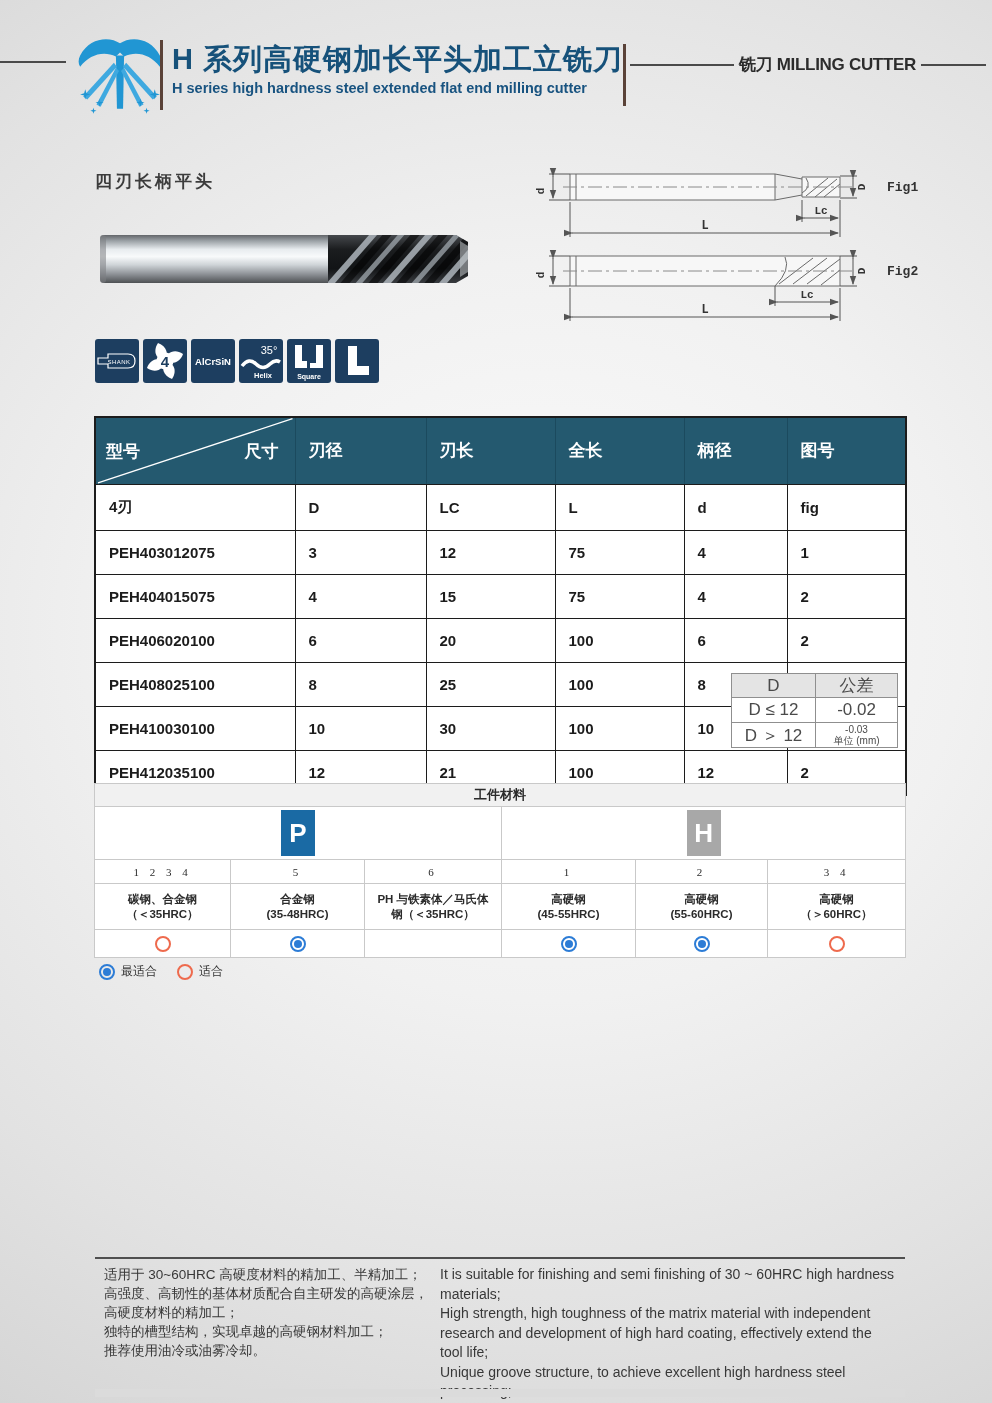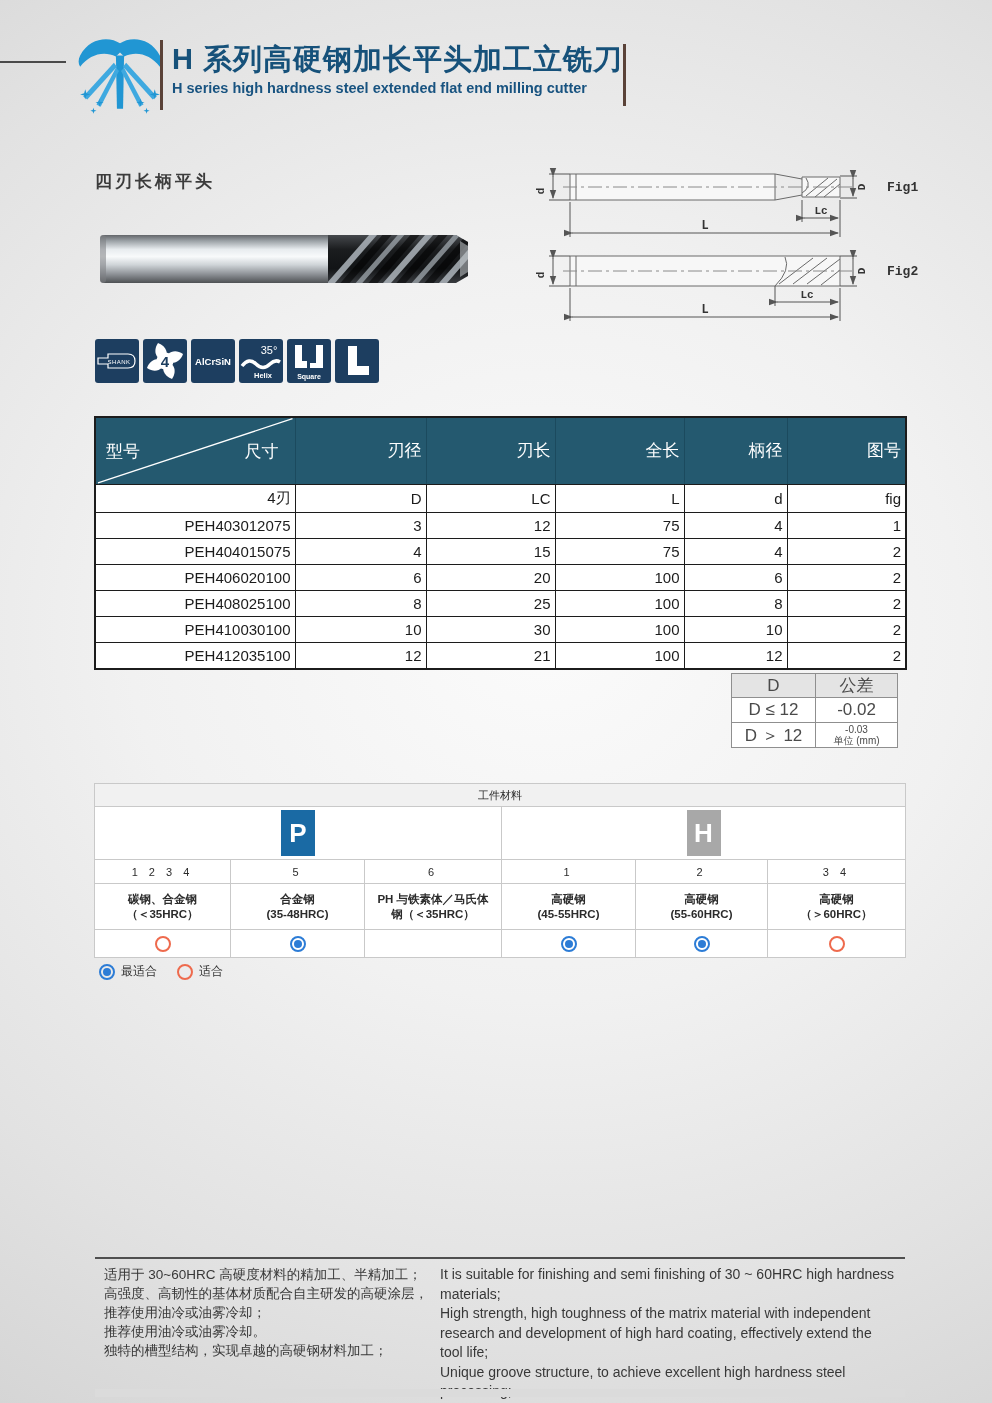--- a/index.html
+++ b/index.html
@@ -21,39 +21,39 @@
   
   .section-title{position:absolute;left:95px;top:170px;font-size:17px;font-weight:bold;color:#3c3c3c;letter-spacing:3px;}
 
   
   .badges{position:absolute;left:95px;top:339px;display:flex;gap:4px;}
   .badge{width:44px;height:44px;background:#1d3e60;border-radius:3px;}
 
   
   table{border-collapse:collapse;table-layout:fixed;}
   .spec{position:absolute;left:94px;top:416px;width:811px;background:#fff;border:2px solid #1c1c1c;}
-  .spec td{border:1px solid #1c1c1c;text-align:right;vertical-align:middle;padding:4px;font-size:15px;color:#1c1c1c;}
+  .spec td{border:1px solid #1c1c1c;text-align:left;vertical-align:middle;padding:13px;font-size:15px;color:#1c1c1c;font-weight:bold;}
   .spec tr.hd td{background:#24596f;color:#fff;font-size:17px;border:1px solid #1b4a5e;border-bottom:1px solid #1c1c1c;}
   .spec td.diagcell{position:relative;}
   .diag{position:absolute;inset:0;width:100%;height:100%;}
   .diag-l{position:absolute;left:10px;top:50%;transform:translateY(-50%);}
   .diag-r{position:absolute;right:16px;top:50%;transform:translateY(-50%);}
 
   
   .tol{position:absolute;left:731px;top:673px;width:166px;background:#fff;border:1px solid #8f8f8f;}
   .tol td{border:1px solid #8f8f8f;text-align:center;vertical-align:middle;padding:0;font-size:17px;color:#4a4a4a;}
   .tol tr.hd td{background:#e4e4e4;}
   .tol .small{font-size:10px;line-height:11px;}
   .tol .tiny{font-size:10px;line-height:11px;}
 
   
   .mat{position:absolute;left:94px;top:783px;width:811px;background:#fff;border:1px solid #c9c9c9;}
   .mat td{border:1px solid #c9c9c9;text-align:center;vertical-align:middle;padding:0;color:#2b2b2b;}
-  .mat .trow td{background:#f1f1f1;font-size:11px;font-weight:normal;}
-  .mat .nums{font-family:Liberation Sans, sans-serif;font-size:11px;letter-spacing:4px;}
+  .mat .trow td{background:#f1f1f1;font-size:13px;font-weight:bold;}
+  .mat .nums{font-family:Liberation Serif, serif;font-size:11px;letter-spacing:4px;}
   .mat .mname{font-size:11.5px;font-weight:bold;line-height:15px;}
   .grpbadge{display:inline-block;width:34px;height:46px;line-height:46px;color:#fff;font-size:26px;font-weight:bold;text-align:center;}
   .gp{background:#1a6aa4;}
   .gh{background:#a8a8a8;}
   .mark{display:inline-block;width:12px;height:12px;border-radius:50%;position:relative;vertical-align:middle;}
   .mark.single{border:2px solid #ee6a4d;}
   .mark.double{border:2px solid #2c7cd6;}
   .mark.double::after{content:"";position:absolute;inset:2px;border-radius:50%;background:#2c7cd6;}
   .legend{position:absolute;left:99px;top:963px;display:flex;gap:20px;align-items:flex-start;font-size:12px;color:#333;}
   .legend .item{display:flex;gap:6px;align-items:center;}
@@ -87,20 +87,25 @@
     <polygon points="66,62 66.9,65.1 70,66 66.9,66.9 66,70 65.1,66.9 62,66 65.1,65.1" fill="#2196d3"></polygon>
     <polygon points="20,71 20.7,73.3 23,74 20.7,74.7 20,77 19.3,74.7 17,74 19.3,73.3" fill="#2196d3"></polygon>
     <polygon points="72,71 72.7,73.3 75,74 72.7,74.7 72,77 71.3,74.7 69,74 71.3,73.3" fill="#2196d3"></polygon>
   </svg>
 
   <div class="vbar" style="left:160px;top:40px;height:70px;"></div>
   <div class="title-cn">H 系列高硬钢加长平头加工立铣刀</div>
   <div class="title-en">H series high hardness steel extended flat end milling cutter</div>
   <div class="vbar" style="left:623px;top:44px;height:62px;"></div>
 
+  <div class="hdr-right">
+    <div class="seg1"></div>
+    <div class="lbl">铣刀 MILLING CUTTER</div>
+    <div class="seg2"></div>
+  </div>
 
   <div class="section-title">四刃长柄平头</div>
 
   <svg class="abs" style="left:98px;top:229px;" width="372" height="60" viewBox="0 0 372 60">
     <defs>
       <linearGradient id="shankG" x1="0" y1="0" x2="0" y2="1">
         <stop offset="0" stop-color="#63666a"></stop>
           <stop offset="0.12" stop-color="#9aa0a5"></stop>
         <stop offset="0.3" stop-color="#e8ecef"></stop>
           <stop offset="0.45" stop-color="#f8fafb"></stop>
@@ -430,23 +435,23 @@
     <div class="item">
       <span class="mark single"></span>
       <span>适合</span>
     </div>
   </div>
 
   <div class="divider"></div>
   <div class="desc-cn">
     <div>适用于 30~60HRC 高硬度材料的精加工、半精加工；</div>
     <div>高强度、高韧性的基体材质配合自主研发的高硬涂层，</div>
-    <div>推荐使用油冷或油雾冷却；</div>
+    <div>高硬度材料的精加工；</div>
+    <div>独特的槽型结构，实现卓越的高硬钢材料加工；</div>
     <div>推荐使用油冷或油雾冷却。</div>
-    <div>独特的槽型结构，实现卓越的高硬钢材料加工；</div>
   </div>
   <div class="desc-en">
     <div>It is suitable for finishing and semi finishing of 30 ~ 60HRC high hardness</div>
     <div>materials;</div>
     <div>High strength, high toughness of the matrix material with independent</div>
     <div>research and development of high hard coating, effectively extend the</div>
     <div>tool life;</div>
     <div>Unique groove structure, to achieve excellent high hardness steel processing;</div>
     <div>Oil cooling or oil mist cooling is recommended.</div>
   </div>

